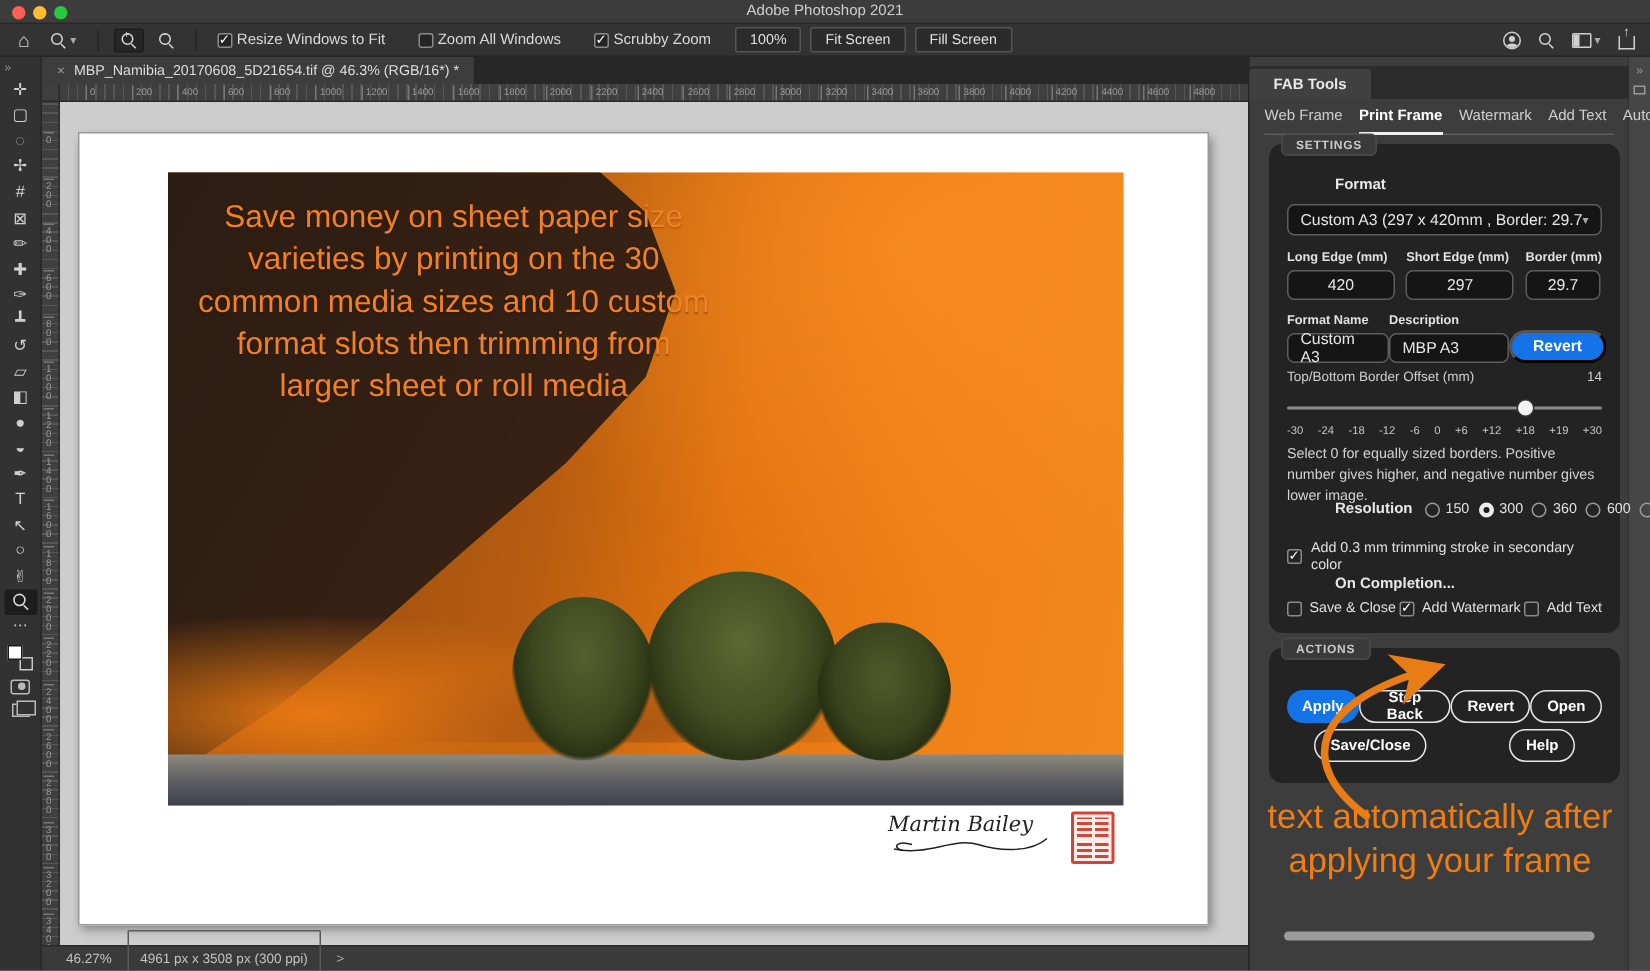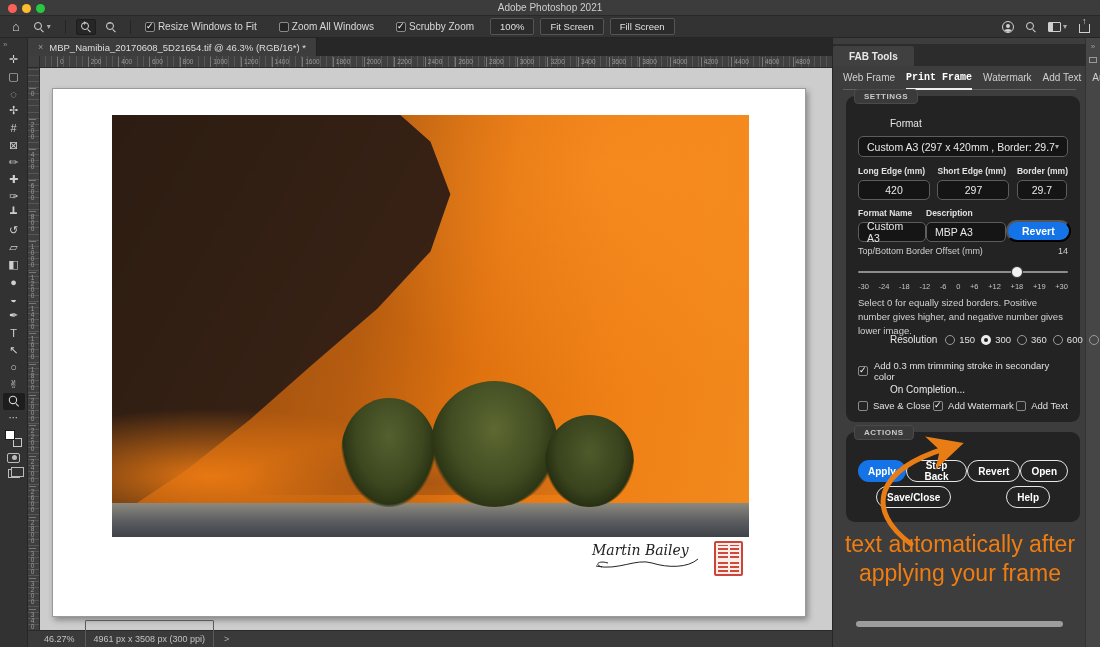--- a/index.html
+++ b/index.html
@@ -96,30 +96,30 @@
 
   
   .panel-region{position:absolute;left:832px;top:38px;width:268px;height:609px;background:#3d3d3d;border-left:1px solid #262626;}
   .panel-strip{position:absolute;right:0;top:0;width:15px;height:100%;background:#464646;border-left:1px solid #333;}
   .strip-collapse{font-size:8px;color:#9a9a9a;text-align:center;padding-top:4px;}
   .strip-ico{width:8px;height:6px;border:1px solid #9a9a9a;margin:6px auto 0;}
   .panel-head{position:absolute;left:0;top:6px;width:253px;height:22px;background:#2c2c2c;display:flex;align-items:flex-end;}
   .panel-tab{height:20px;margin-left:0;background:#404040;display:flex;align-items:center;padding:0 16px;font-size:10px;font-weight:bold;color:#e8e8e8;border-radius:2px 2px 0 0;}
   .panel-tabs{position:absolute;left:10px;top:34px;width:233px;display:flex;gap:11px;border-bottom:1px solid #5f5f5f;padding-bottom:6px;}
   .ptab{font-size:10px;color:#cfcfcf;position:relative;white-space:nowrap;}
-  .ptab.active{color:#ffffff;font-weight:bold;font-family:Liberation Mono, monospace;}
+  .ptab.active{color:#ffffff;font-weight:bold;}
   .ptab.active::after{content:"";position:absolute;left:0;right:0;bottom:-7px;height:2px;background:#f0f0f0;}
 
   .groupbox{position:absolute;left:13px;width:234px;background:#232323;border-radius:9px;}
   .gb-settings{top:58px;height:326px;}
   .gb-actions{top:394px;height:90px;}
   .chip{position:absolute;left:8px;top:-7px;background:#3a3a3a;border:1px solid #4a4a4a;border-radius:4px;padding:2px 9px;font-size:8px;font-weight:bold;letter-spacing:.5px;color:#c9c9c9;}
   .gb-inner{position:absolute;left:12px;right:12px;top:0;}
 
-  .lbl{font-size:10px;font-weight:normal;color:#e8e8e8;padding-left:32px;}
+  .lbl{font-size:10px;font-weight:bold;color:#e8e8e8;padding-left:32px;}
   .lbl-sm{font-size:8.5px;font-weight:bold;color:#e0e0e0;}
   .field{background:#151515;border:1px solid #5d5d5d;border-radius:5px;color:#e8e8e8;font-size:10.5px;display:flex;align-items:center;}
   .dropdown{position:absolute;left:0;right:0;top:40px;height:21px;padding:0 8px;justify-content:space-between;}
   .dd-text{overflow:hidden;white-space:nowrap;}
   .size-row{position:absolute;left:0;right:0;top:70px;display:flex;justify-content:space-between;}
   .size-col{display:flex;flex-direction:column;gap:4px;}
   .size-col .field{height:20px;justify-content:center;}
   .w72 .field{width:72px;} .w50 .field{width:50px;}
   .name-row{position:absolute;left:0;right:0;top:112px;display:flex;align-items:flex-end;justify-content:space-between;}
   .name-col{display:flex;flex-direction:column;gap:4px;}
@@ -309,20 +309,21 @@
     <div class="paper">
       <div class="photo">
         <div class="dune-glow"></div>
         <div class="dune-dark"></div>
         <div class="dune-toe"></div>
         <div class="ripple"></div>
         <div class="ground"></div>
         <div class="tree t1"></div>
         <div class="tree t2"></div>
         <div class="tree t3"></div>
+        <div class="photo-caption" style="color: rgb(242, 129, 37);">Save money on sheet paper size varieties by printing on the 30 common media sizes and 10 custom format slots then trimming from larger sheet or roll media</div>
       </div>
       <div class="sigrow">
         <span>
           <span class="signature">Martin Bailey</span>
           <svg class="flourish" width="110" height="16" viewBox="0 0 110 16">
             <path d="M4 11 C 26 16, 44 3, 60 8 S 96 13, 106 4" fill="none" stroke="#222" stroke-width="1"></path>
             <path d="M10 12 C 2 10, 6 5, 16 8" fill="none" stroke="#222" stroke-width="1"></path>
           </svg>
         </span>
         <span class="stamp">

